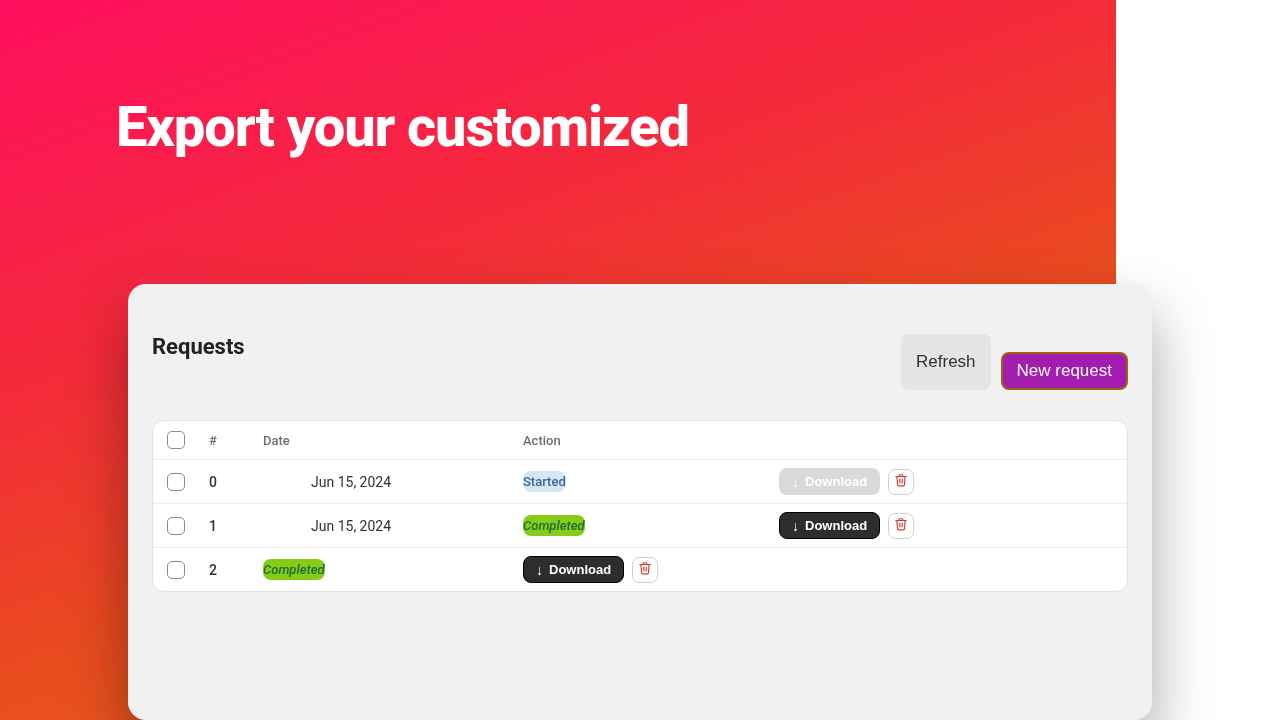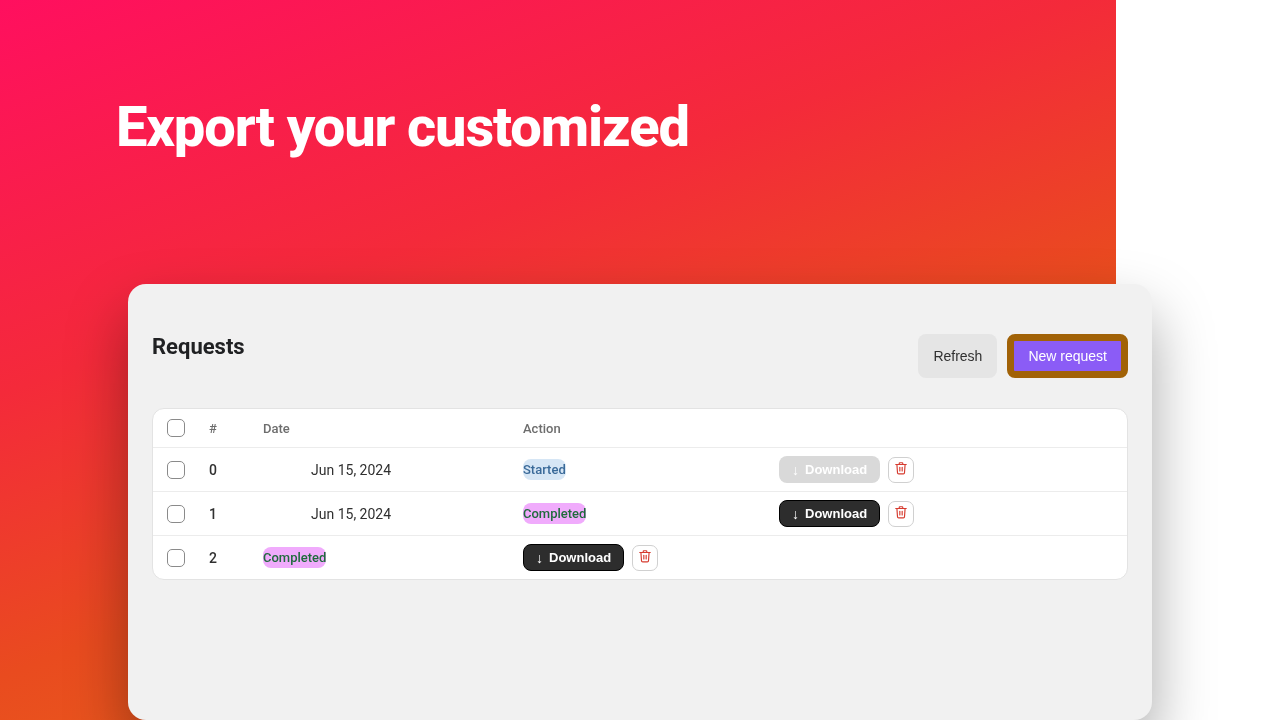--- a/index.html
+++ b/index.html
@@ -37,31 +37,31 @@
     margin-bottom: 30px;
   }
   .panel-title {
     font-size: 22px;
     font-weight: 700;
     color: #202123;
   }
   .panel-actions { display: flex; gap: 10px; }
   .btn {
     border-radius: 8px;
-    font-size: 14px;
+    font-size: 17px;
     font-weight: 500;
     padding: 7px 14px;
     cursor: pointer;
     border: 1px solid transparent;
     display: inline-flex;
     align-items: center;
     gap: 6px;
   }
   .btn-refresh { background: #e5e5e5; color: #303030; }
-  .btn-primary { background: #8b5cf6; color: #fff; border: 7px solid #a16207; }
+  .btn-primary { background: #a21caf; color: #fff; border: 2px solid #a16207; margin-top: 18px; }
   .table-card {
     background: #fff;
     border: 1px solid #e3e3e3;
     border-radius: 12px;
     overflow: hidden;
   }
   .thead, .trow {
     display: grid;
     grid-template-columns: 42px 54px 260px 256px 1fr;
     align-items: center;
@@ -89,21 +89,21 @@
   .idx { font-weight: 500; color: #303030; }
   .date { color: #303030; margin-left: 48px; }
   .badge {
     display: inline-block;
     padding: 3px 0;
     border-radius: 8px;
     font-size: 13px;
     font-weight: 500;
   }
   .badge-started { background: #d6e6f5; color: #3a6a99; }
-  .badge-completed { background: #f0abfc; color: #1f6b3c; }
+  .badge-completed { background: #84cc16; color: #1f6b3c; font-style: italic; }
   .action-cell { display: flex; align-items: center; gap: 8px; }
   .dl-btn {
     border-radius: 8px;
     font-size: 13px;
     font-weight: 600;
     padding: 5px 12px;
     display: inline-flex;
     align-items: center;
     gap: 6px;
     border: 1px solid transparent;

